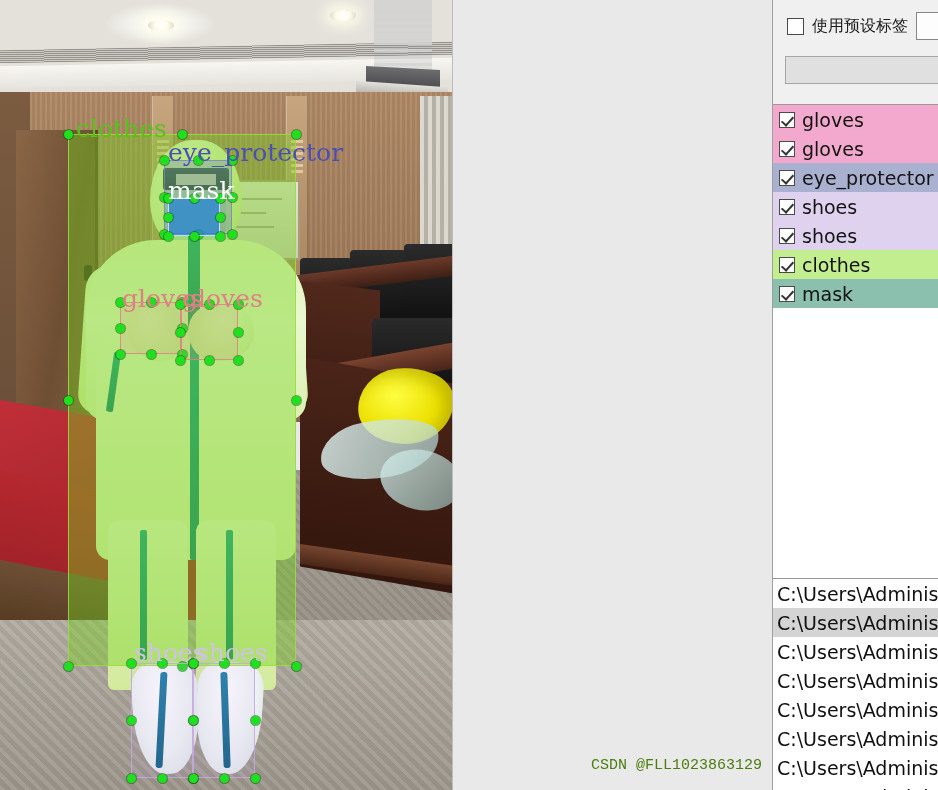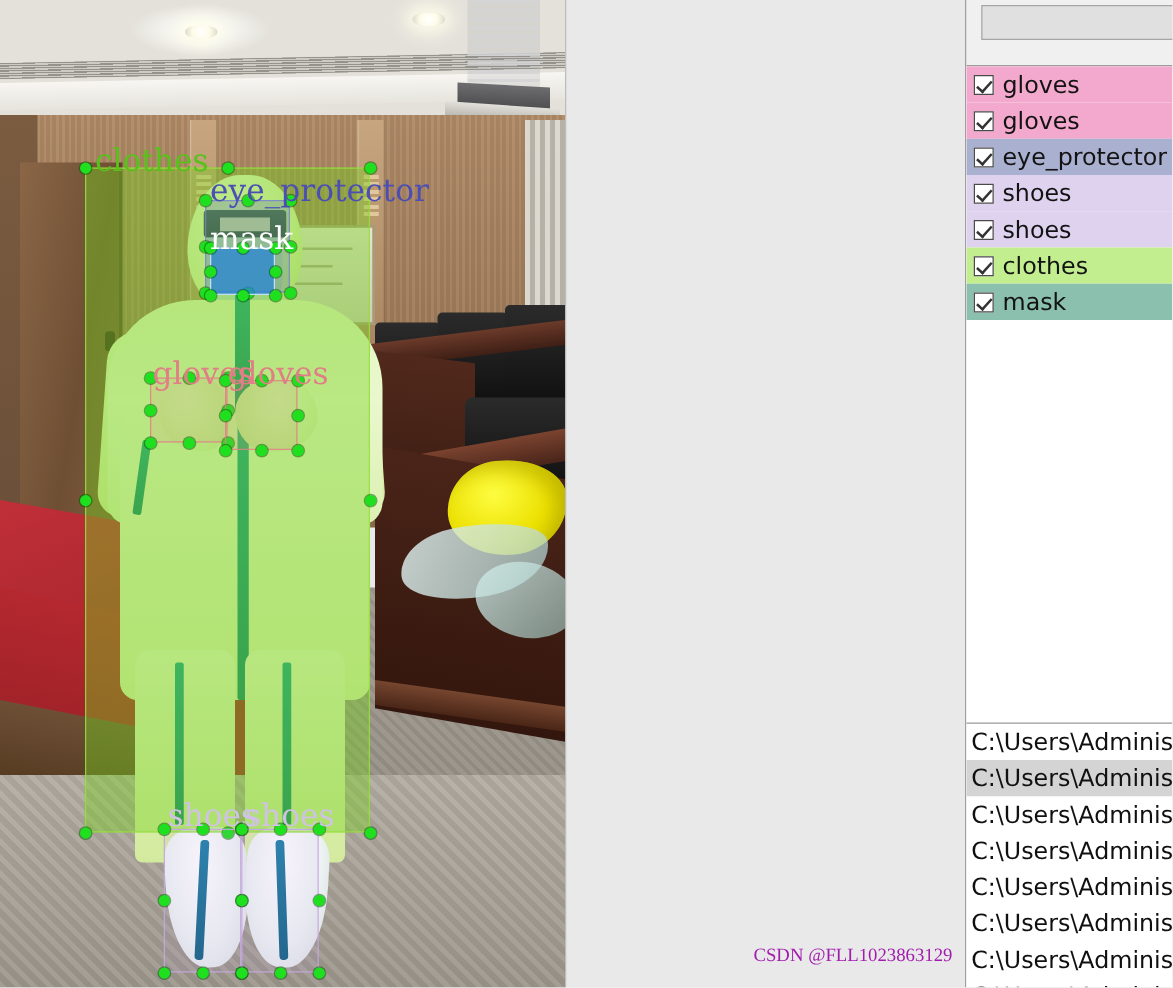--- a/index.html
+++ b/index.html
@@ -288,23 +288,23 @@
     border-radius: 50%;
     background: #1ee01e;
     box-shadow: 0 0 0 1px rgba(0,90,0,.5);
   }
 
   
   #gap { flex: 0 0 320px; background: #e9e9e9; border-left: 1px solid #bdbdbd; height: 790px; position: relative; }
   .watermark {
     position: absolute;
     right: 10px; bottom: 16px;
-    color: #a21caf;
+    color: #4d7c0f;
     font-size: 15px;
-    font-family: Liberation Serif, serif;
+    font-family: Liberation Mono, monospace;
     white-space: nowrap;
   }
 
   
   #dock {
     flex: 0 0 166px;
     width: 166px; height: 790px;
     background: #f0f0f0;
     border-left: 1px solid #9f9f9f;
     display: flex; flex-direction: column;
@@ -554,20 +554,25 @@
         </div>
     </div>
   </div>
 
   <div id="gap">
     <div class="watermark">CSDN @FLL1023863129</div>
   </div>
 
   <div id="dock">
 
+    <div class="preset-row">
+      <div class="cbx" id="preset-cbx"></div>
+      <div class="preset-label">使用预设标签</div>
+      <div class="preset-combo"></div>
+    </div>
 
     <div class="edit-row">
       <div class="edit-box"></div>
     </div>
 
     <div id="label-list">
         <div class="label-row" style="background: rgb(243, 169, 205);">
           <div class="cbx checked"></div>
           <span class="label-text">gloves</span>
         </div>

